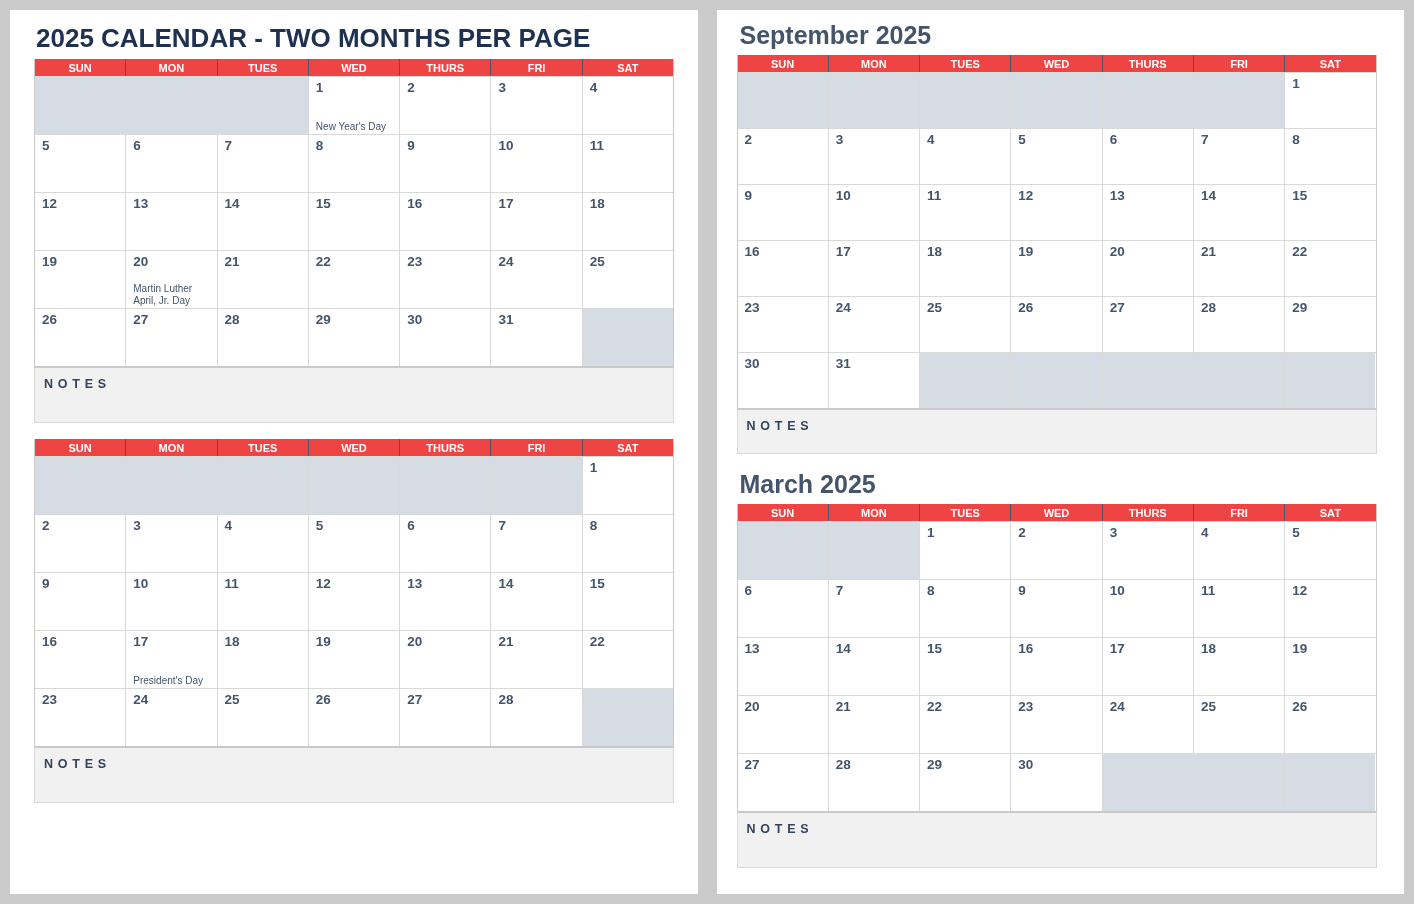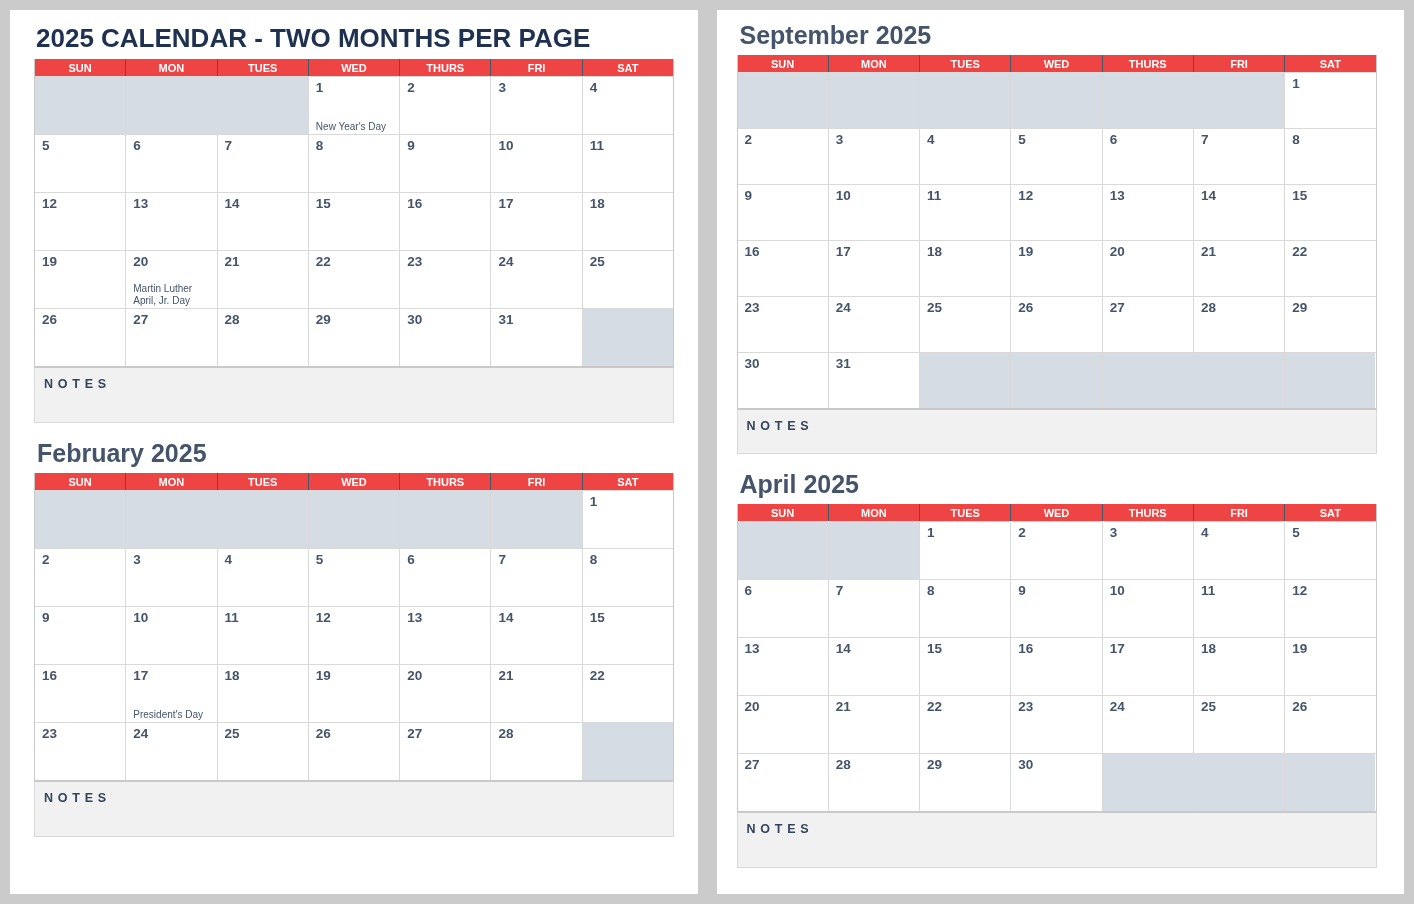--- a/index.html
+++ b/index.html
@@ -208,21 +208,20 @@
             </div>
             <div class="day-cell">
               <div class="day-num">31</div>
             </div>
             <div class="day-cell empty"></div>
           </div>
         </div>
         <div class="month-notes"><span class="notes-label">NOTES</span></div>
       </section>
     <section class="month" data-rows="5">
-        <h2 class="month-title">February 2025</h2>
         <div class="cal">
           <div class="dow-row">
             <div class="dow-cell">SUN</div>
             <div class="dow-cell">MON</div>
             <div class="dow-cell">TUES</div>
             <div class="dow-cell">WED</div>
             <div class="dow-cell">THURS</div>
             <div class="dow-cell">FRI</div>
             <div class="dow-cell">SAT</div>
           </div>
@@ -459,21 +458,21 @@
             <div class="day-cell empty"></div>
             <div class="day-cell empty"></div>
             <div class="day-cell empty"></div>
             <div class="day-cell empty"></div>
             <div class="day-cell empty"></div>
           </div>
         </div>
         <div class="month-notes"><span class="notes-label">NOTES</span></div>
       </section>
     <section class="month" data-rows="5">
-        <h2 class="month-title">April 2025</h2>
+        <h2 class="month-title">March 2025</h2>
         <div class="cal">
           <div class="dow-row">
             <div class="dow-cell">SUN</div>
             <div class="dow-cell">MON</div>
             <div class="dow-cell">TUES</div>
             <div class="dow-cell">WED</div>
             <div class="dow-cell">THURS</div>
             <div class="dow-cell">FRI</div>
             <div class="dow-cell">SAT</div>
           </div>

